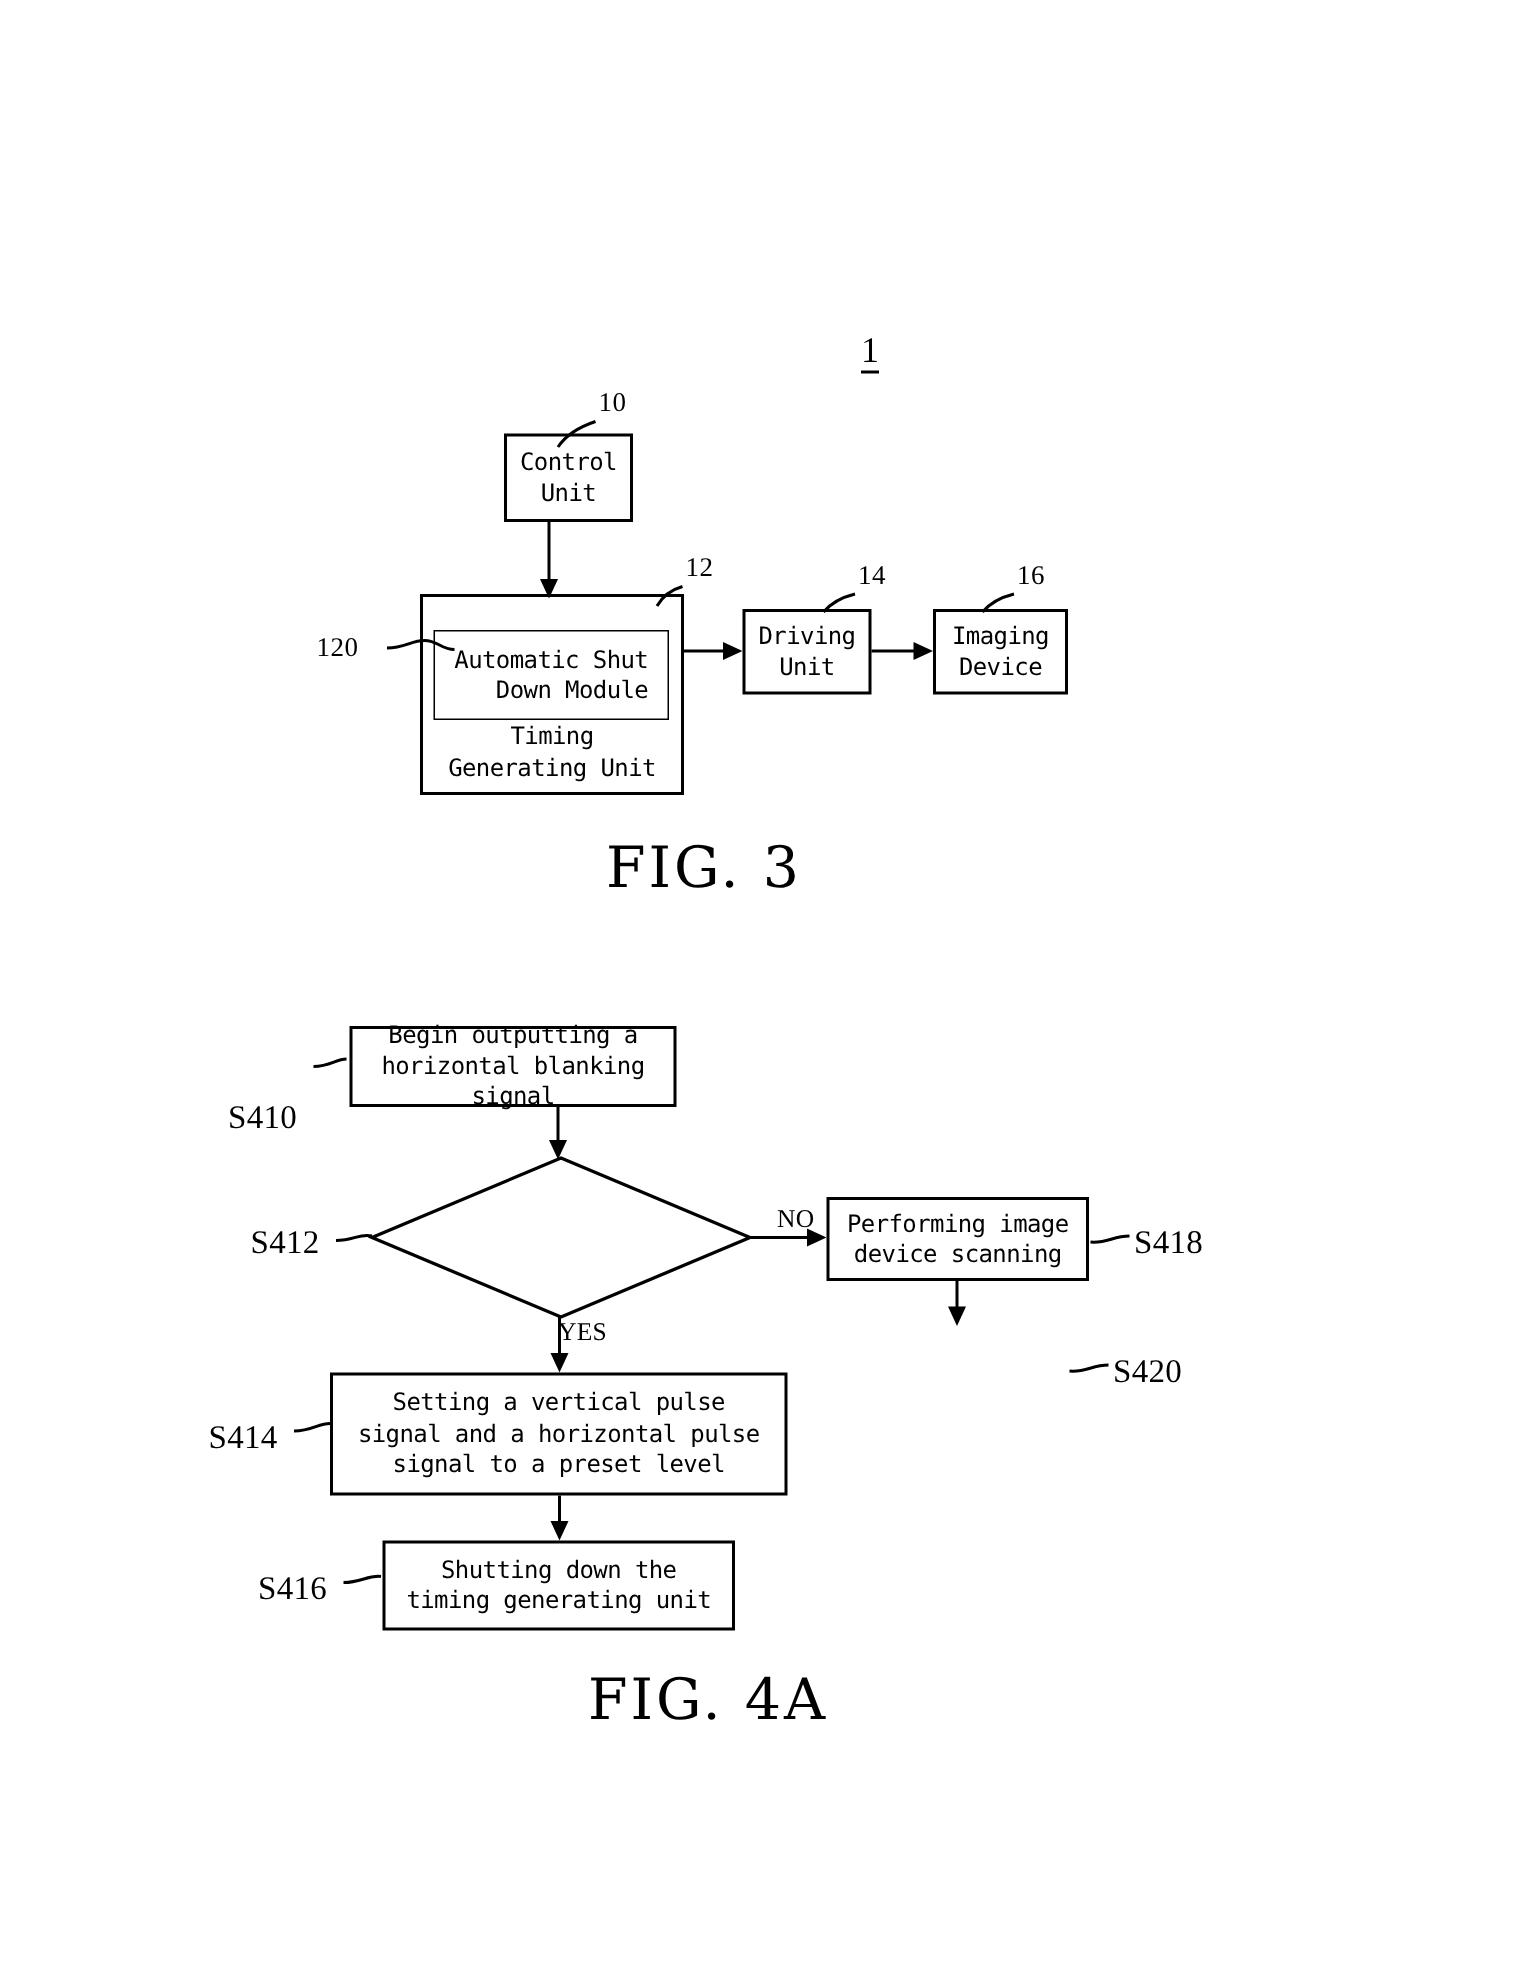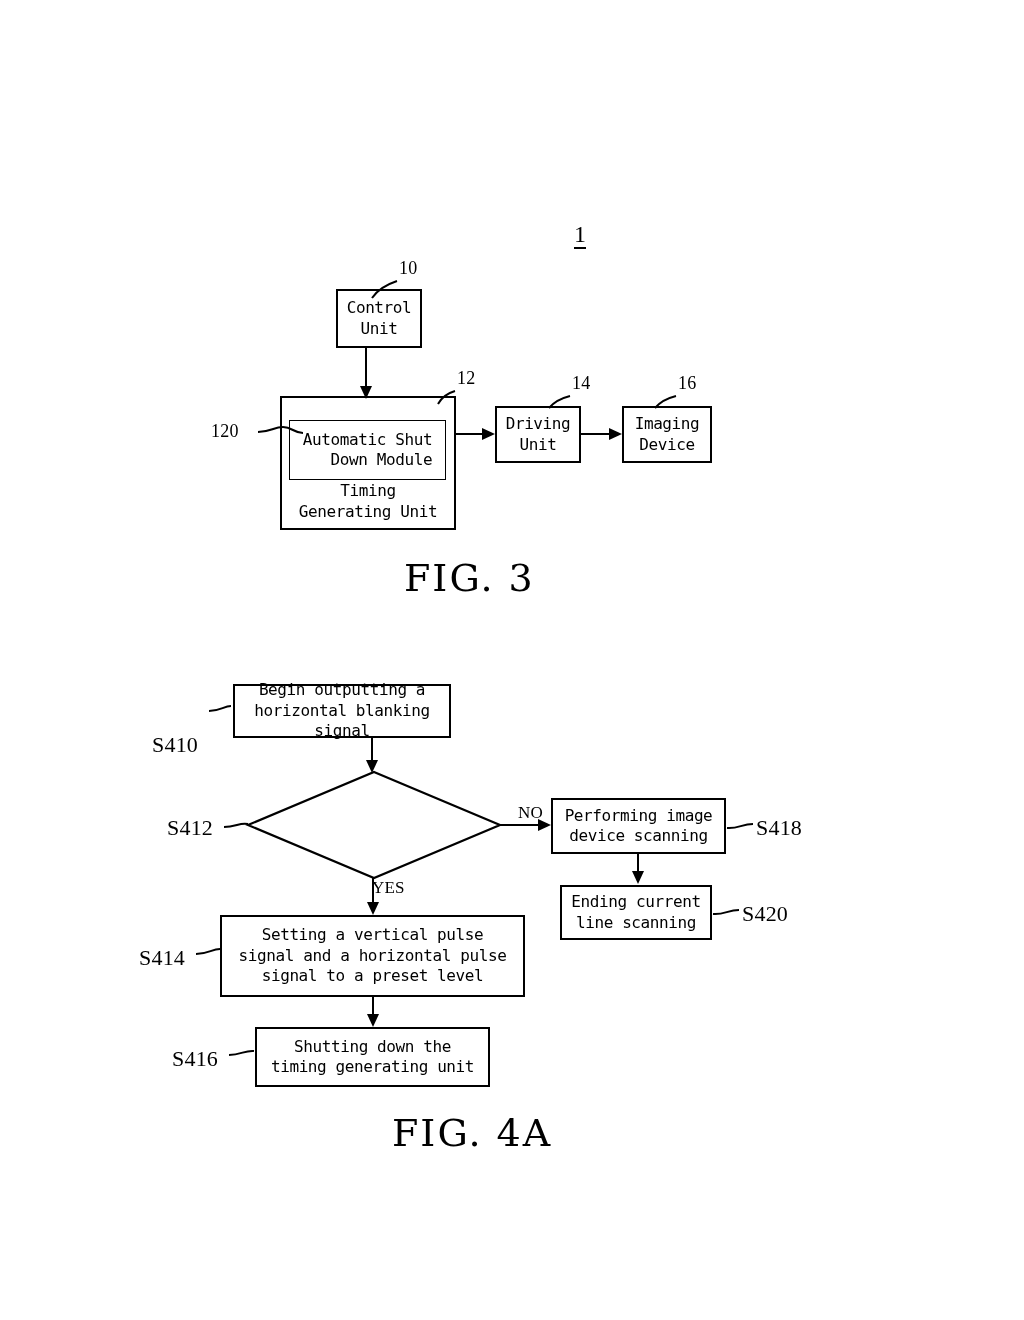--- a/index.html
+++ b/index.html
@@ -177,24 +177,20 @@
 timing generating unit</span>
   </div>
   <div class="steplabel" style="left:172px; top:1046px;">S416</div>
 
   <div class="node" style="left:551px; top:798px; width:175px; height:56px;">
     <span>Performing image
 device scanning</span>
   </div>
   <div class="steplabel" style="left:756px; top:815px;">S418</div>
 
-  <div class="node" style="left:560px; top:885px; width:152px; height:55px;">
-    <span>Ending current
-line scanning</span>
-  </div>
   <div class="steplabel" style="left:742px; top:901px;">S420</div>
 
   <div class="figcaption" style="left:392px; top:1111px;">FIG. 4A</div>
 
   <svg class="overlay" viewBox="0 0 1024 1320">
 
     <path d="M397,281 C388,284 378,289 372,298" stroke-width="2"></path>
     <path d="M455,391 C448,393 442,397 438,404" stroke-width="2"></path>
     <path d="M570,396 C562,398 554,402 549,408" stroke-width="2"></path>
     <path d="M676,396 C668,398 660,402 655,408" stroke-width="2"></path>

